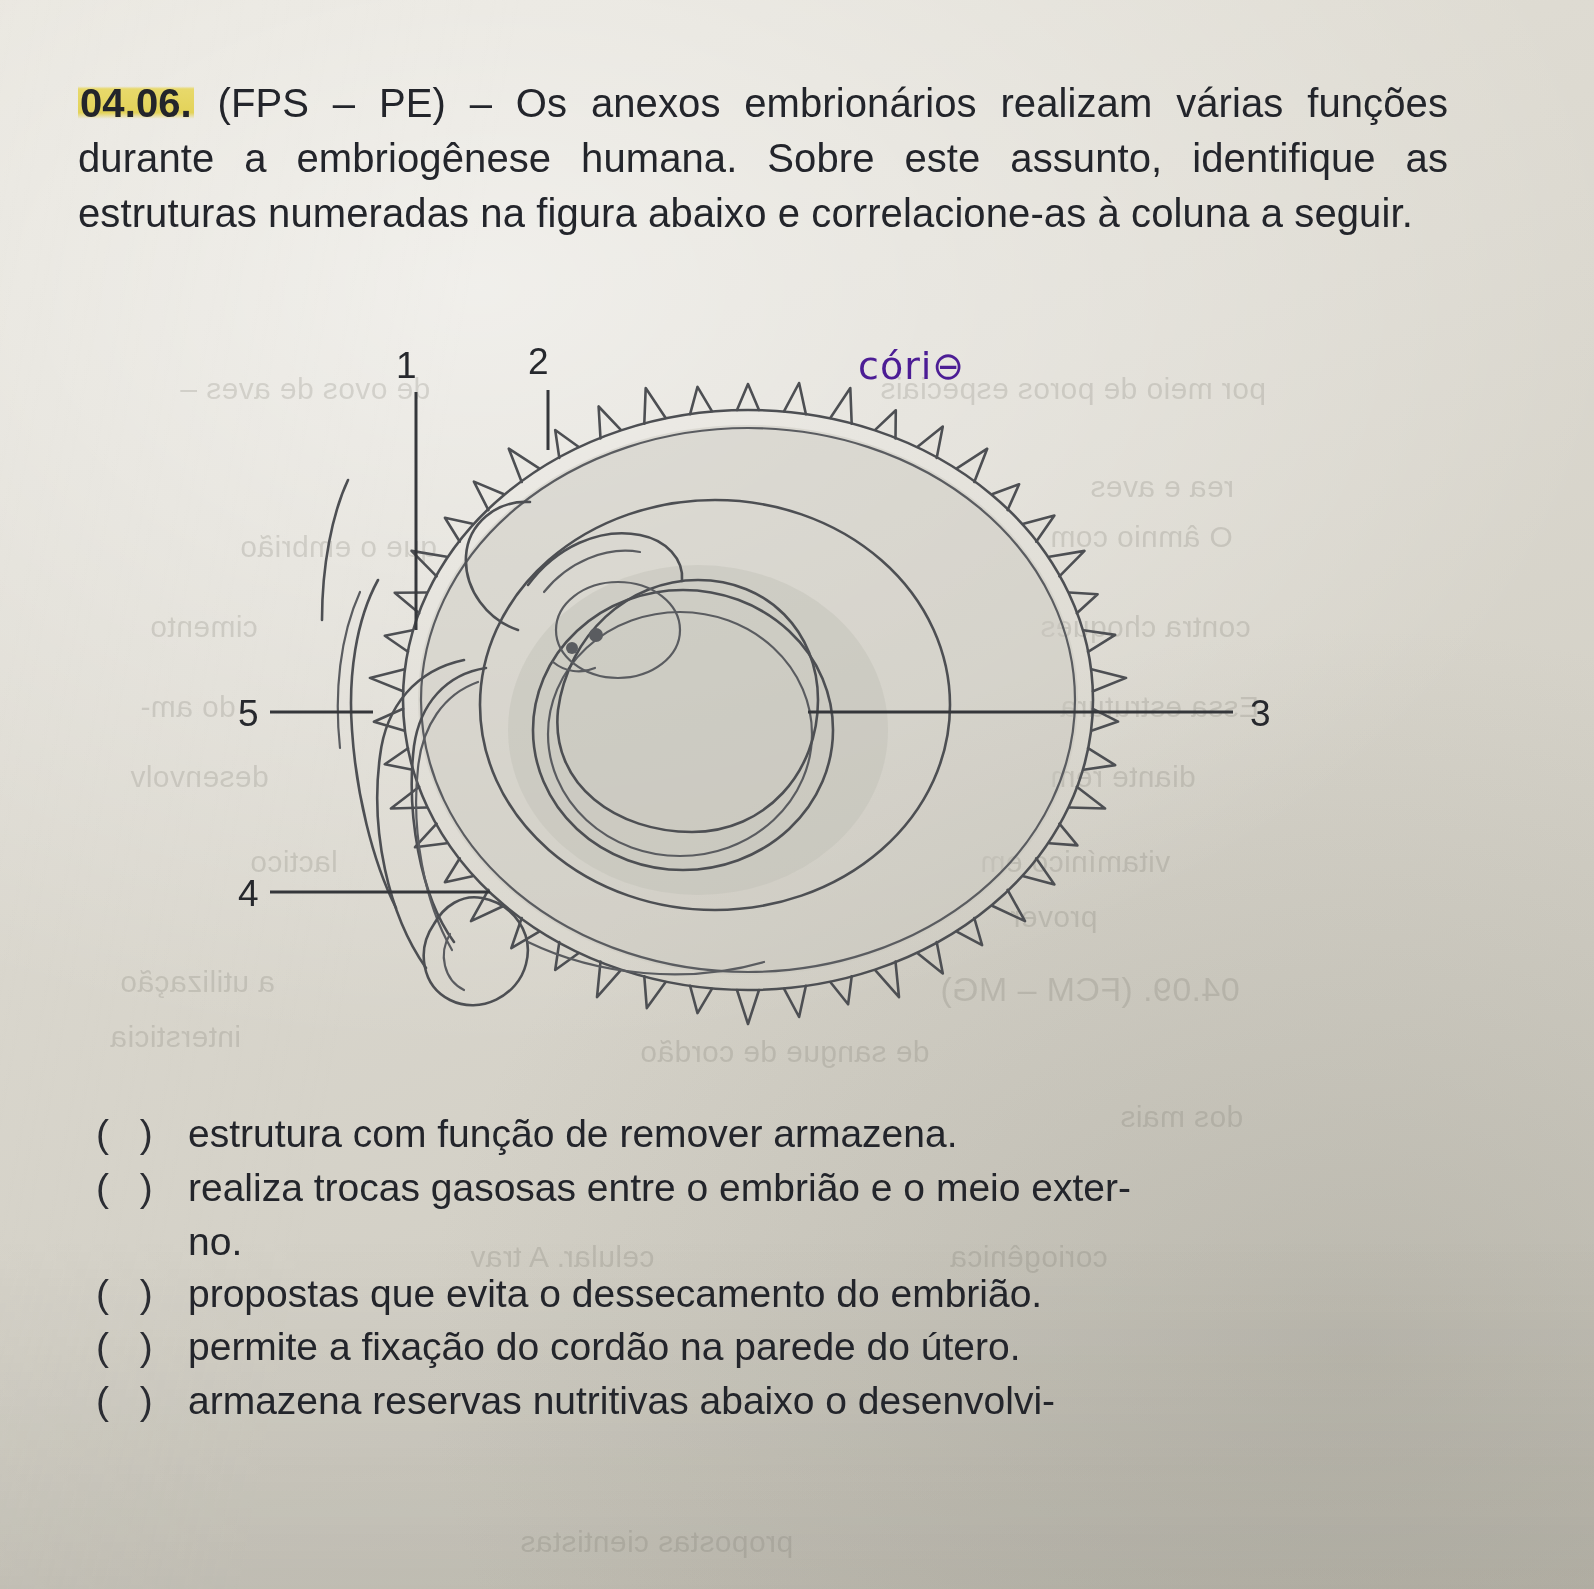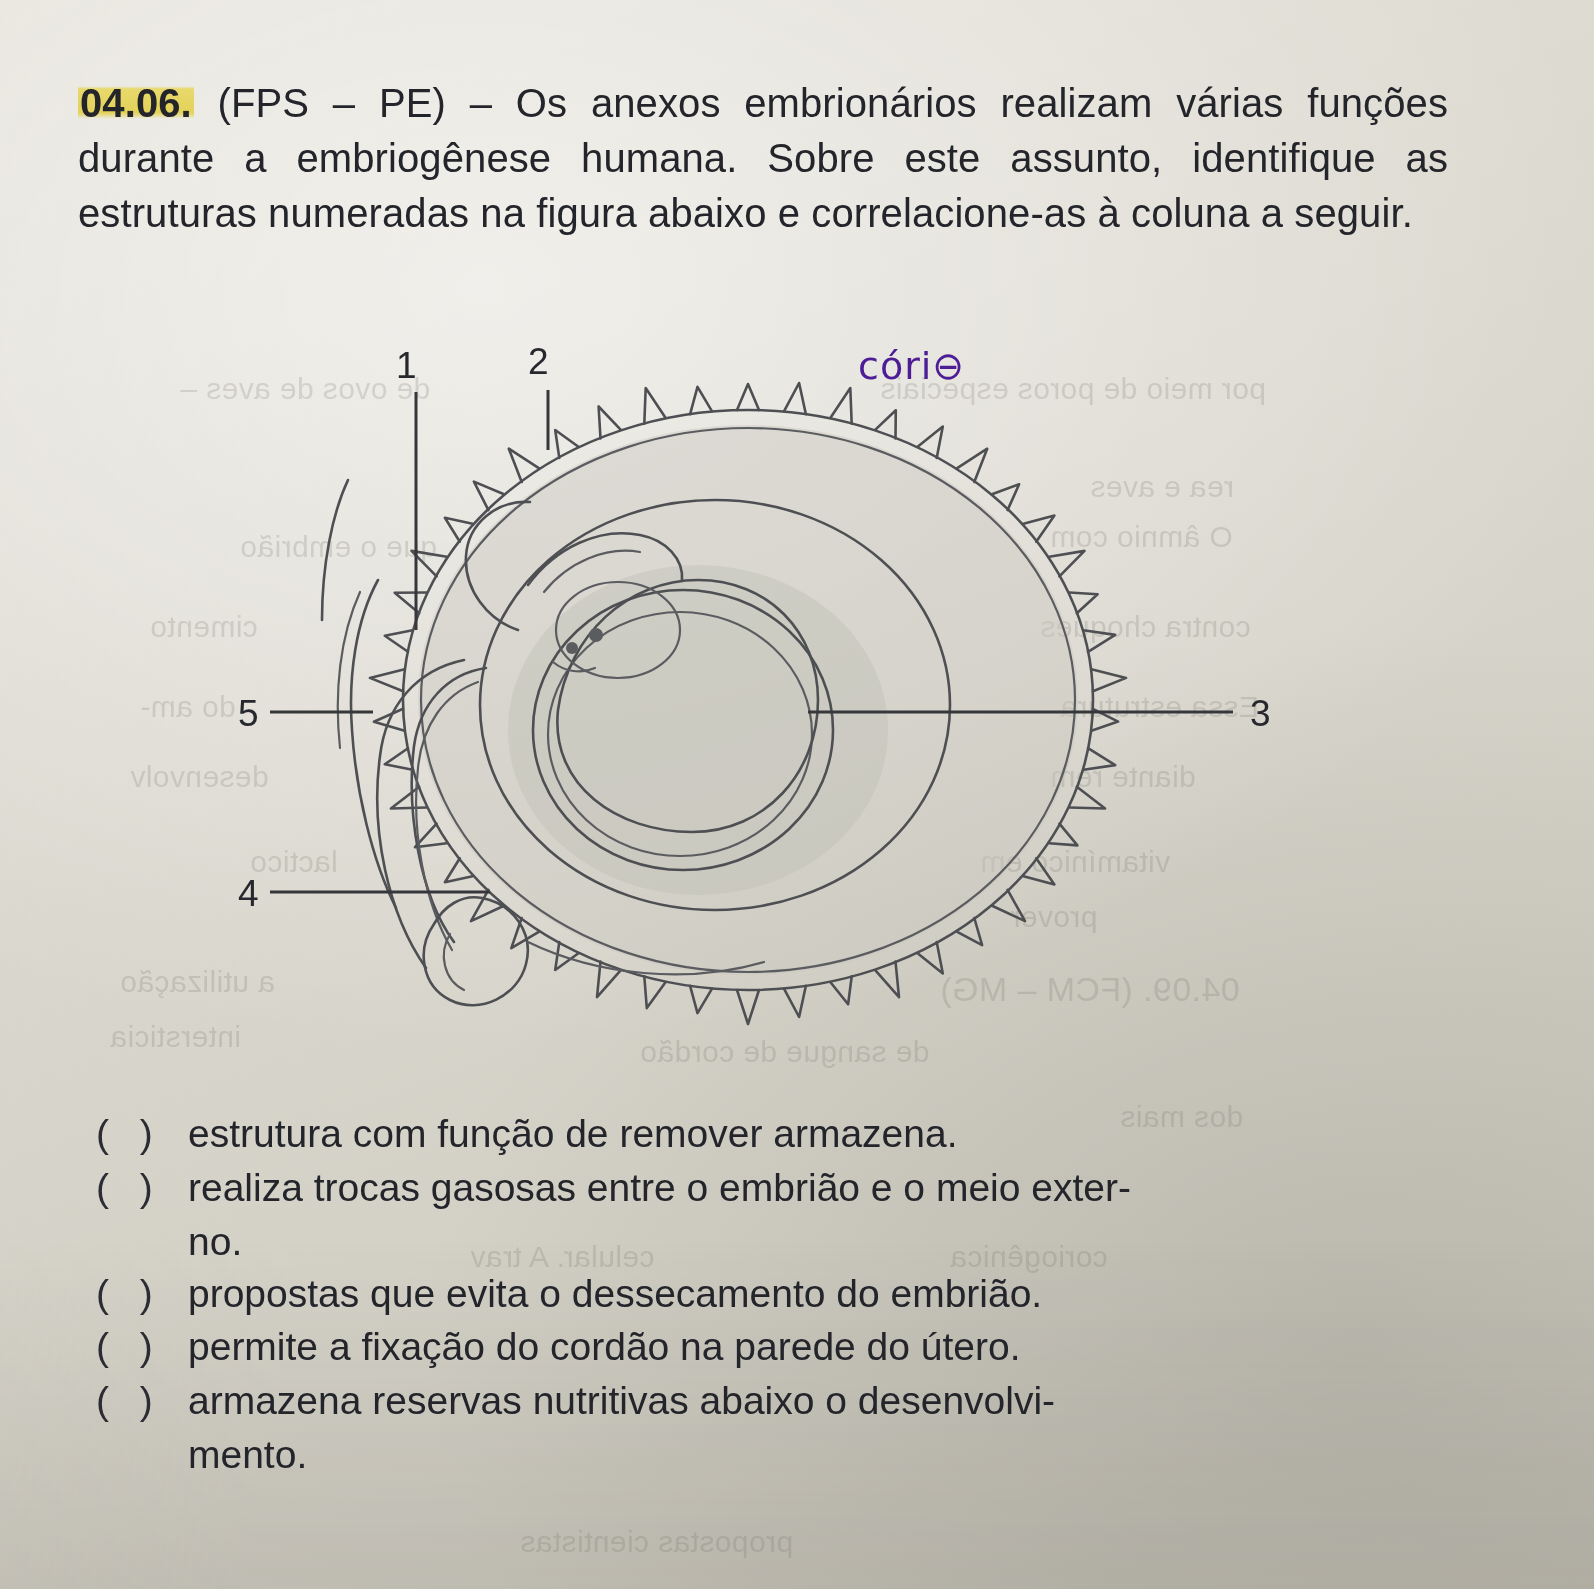--- a/index.html
+++ b/index.html
@@ -312,16 +312,15 @@
 
     <div class="ans-row">
       <span class="paren">(     )</span>
       <span class="ans-text">permite a fixação do cordão na parede do útero.</span>
     </div>
 
     <div class="ans-row">
       <span class="paren">(     )</span>
       <span class="ans-text wrap2">armazena  reservas  nutritivas  abaixo  o  desenvolvi-</span>
     </div>
-    <div class="cont-line">mento.</div>
 
   </div>
 </div>
 
 </body></html>

